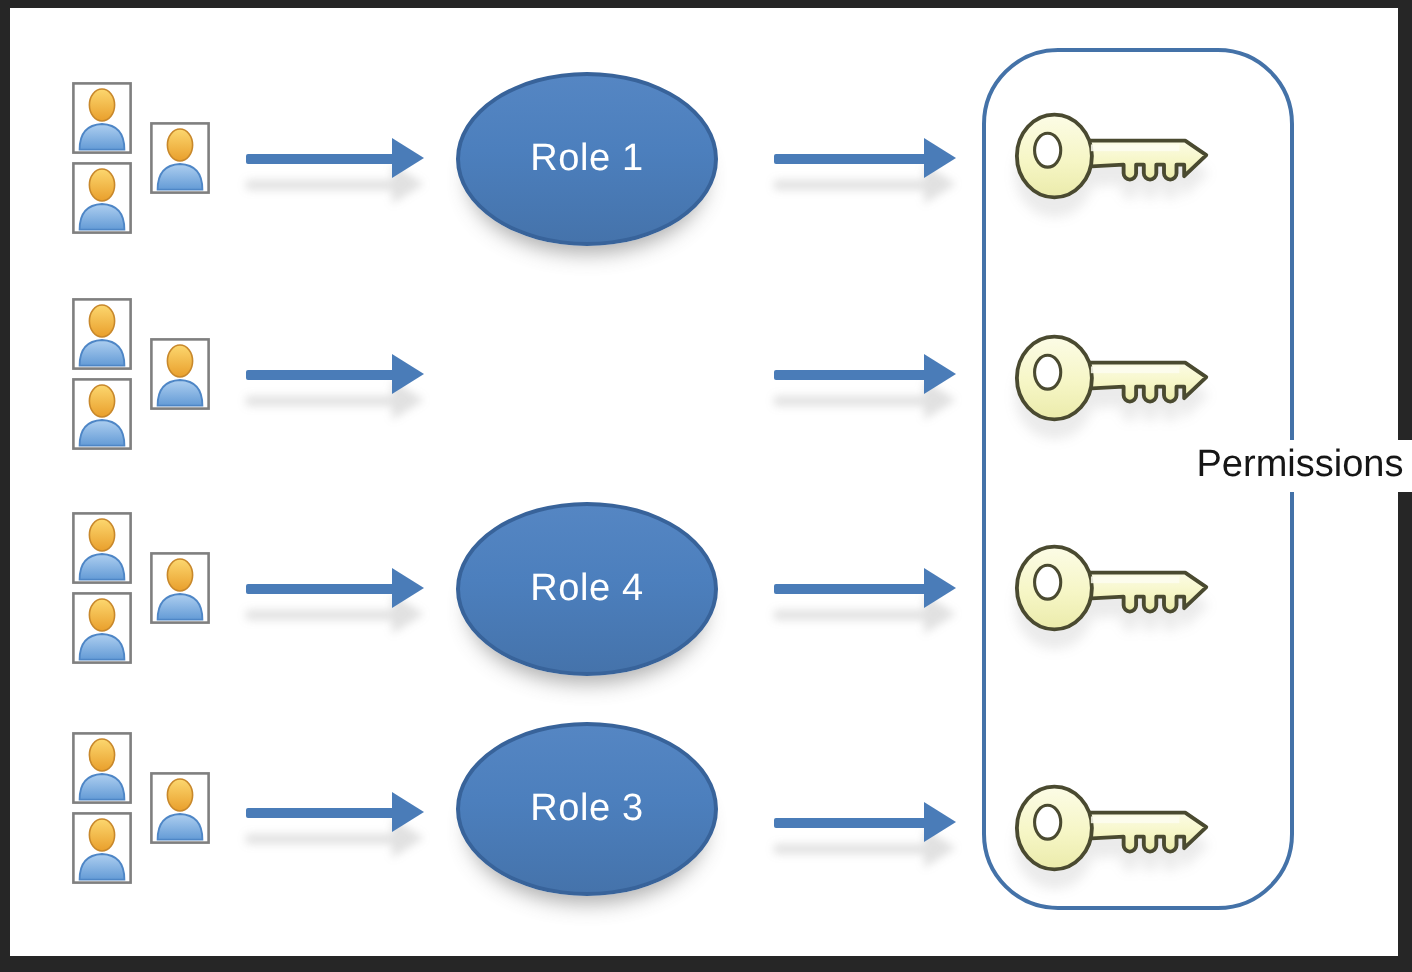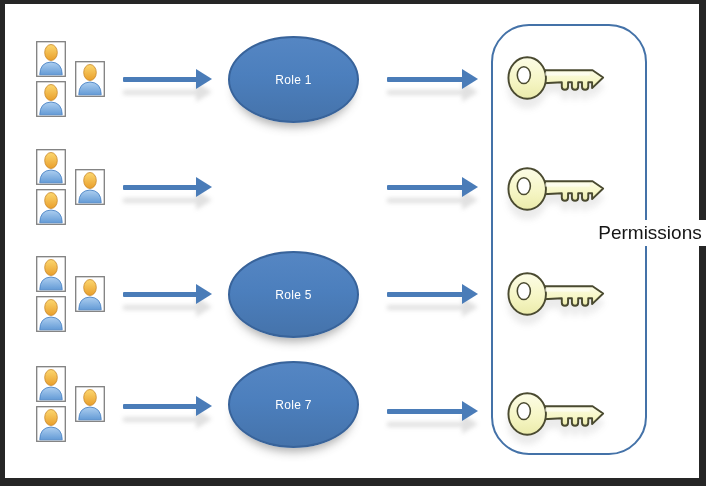--- a/index.html
+++ b/index.html
@@ -44,21 +44,21 @@
   
   .role-ellipse {
     position:absolute; left:223px; width:131px; height:87px;
     border-radius:50%;
     background: linear-gradient(180deg, #5586c3 0%, #4c7fbd 45%, #4573ab 100%);
     border:2.5px solid #38639a;
     display:flex; align-items:center; justify-content:center;
     box-shadow: 0 10px 10px -6px rgba(80,80,80,0.45);
   }
   .role-label {
-    color:#ffffff; font-size:12px; letter-spacing:0.3px;
+    color:#ffffff; font-size:19px; letter-spacing:0.3px;
   }
   
   .permissions-box {
     position:absolute; left:486px; top:20px; width:156px; height:431px;
     border:2px solid #4472a8; border-radius:38px;
     background:transparent;
   }
   .permissions-label {
     position:absolute; left:584px; top:216px; width:122px;
     background:#ffffff; color:#161616;
@@ -200,21 +200,21 @@
           <ellipse cx="15" cy="11.5" rx="6.3" ry="8" fill="url(#headGrad)" stroke="#c8882b" stroke-width="0.8"></ellipse>
           <path d="M3.8 33.8 Q3.8 21.5 15 21 Q26.2 21.5 26.2 33.8 Z" fill="url(#bodyGrad)" stroke="#4e86c6" stroke-width="0.9"></path>
         </svg>
       </span>
   </div>
   <div class="arrow from-users" style="top:280px">
       <span class="shaft"></span>
       <span class="head"></span>
     </div>
   <div class="role-ellipse" style="top:247px">
-    <span class="role-label">Role 5</span>
+    <span class="role-label">Role 4</span>
   </div>
   <div class="arrow to-key" style="top:280px">
       <span class="shaft"></span>
       <span class="head"></span>
     </div>
   <div class="key-icon" style="top:263px">
       <svg viewBox="0 0 104 56">
         <path d="M38 20 L89 20 L100 27.5 L88.5 38.5 L88.5 32.5 L84.5 32.5 L84.5 37 A3.2 3.2 0 0 1 78 37 L78 32.5 L74 32.5 L74 37 A3.2 3.2 0 0 1 67.5 37 L67.5 32.5 L63.5 32.5 L63.5 37 A3.2 3.2 0 0 1 57 37 L57 32.5 L38 33.5 Z" fill="url(#keyGrad)" stroke="#4a4a30" stroke-width="2" stroke-linejoin="round"></path>
         <ellipse cx="21" cy="28" rx="19.5" ry="21.5" fill="url(#keyGrad)" stroke="#4a4a30" stroke-width="2"></ellipse>
         <ellipse cx="17.5" cy="25" rx="6.8" ry="8.8" fill="#ffffff" stroke="#4a4a30" stroke-width="1.6"></ellipse>
@@ -243,21 +243,21 @@
           <ellipse cx="15" cy="11.5" rx="6.3" ry="8" fill="url(#headGrad)" stroke="#c8882b" stroke-width="0.8"></ellipse>
           <path d="M3.8 33.8 Q3.8 21.5 15 21 Q26.2 21.5 26.2 33.8 Z" fill="url(#bodyGrad)" stroke="#4e86c6" stroke-width="0.9"></path>
         </svg>
       </span>
   </div>
   <div class="arrow from-users" style="top:392px">
       <span class="shaft"></span>
       <span class="head"></span>
     </div>
   <div class="role-ellipse" style="top:357px">
-    <span class="role-label">Role 7</span>
+    <span class="role-label">Role 3</span>
   </div>
   <div class="arrow to-key" style="top:397px">
       <span class="shaft"></span>
       <span class="head"></span>
     </div>
   <div class="key-icon" style="top:383px">
       <svg viewBox="0 0 104 56">
         <path d="M38 20 L89 20 L100 27.5 L88.5 38.5 L88.5 32.5 L84.5 32.5 L84.5 37 A3.2 3.2 0 0 1 78 37 L78 32.5 L74 32.5 L74 37 A3.2 3.2 0 0 1 67.5 37 L67.5 32.5 L63.5 32.5 L63.5 37 A3.2 3.2 0 0 1 57 37 L57 32.5 L38 33.5 Z" fill="url(#keyGrad)" stroke="#4a4a30" stroke-width="2" stroke-linejoin="round"></path>
         <ellipse cx="21" cy="28" rx="19.5" ry="21.5" fill="url(#keyGrad)" stroke="#4a4a30" stroke-width="2"></ellipse>
         <ellipse cx="17.5" cy="25" rx="6.8" ry="8.8" fill="#ffffff" stroke="#4a4a30" stroke-width="1.6"></ellipse>

